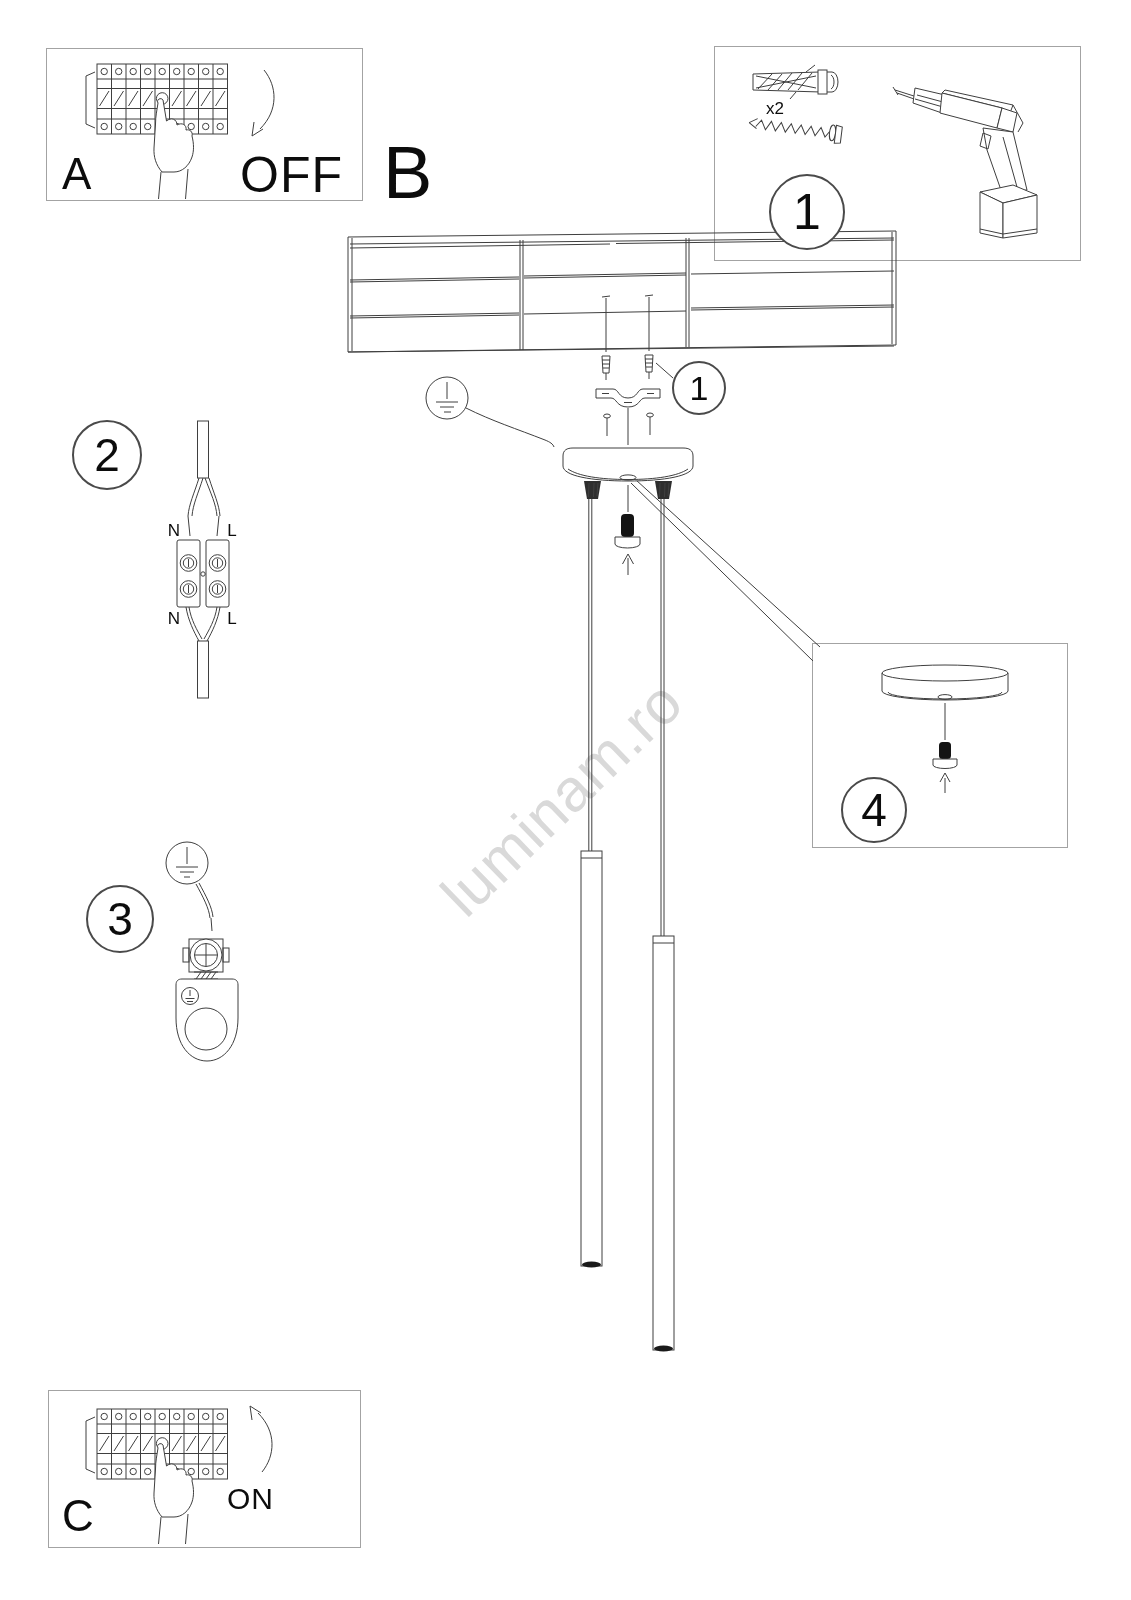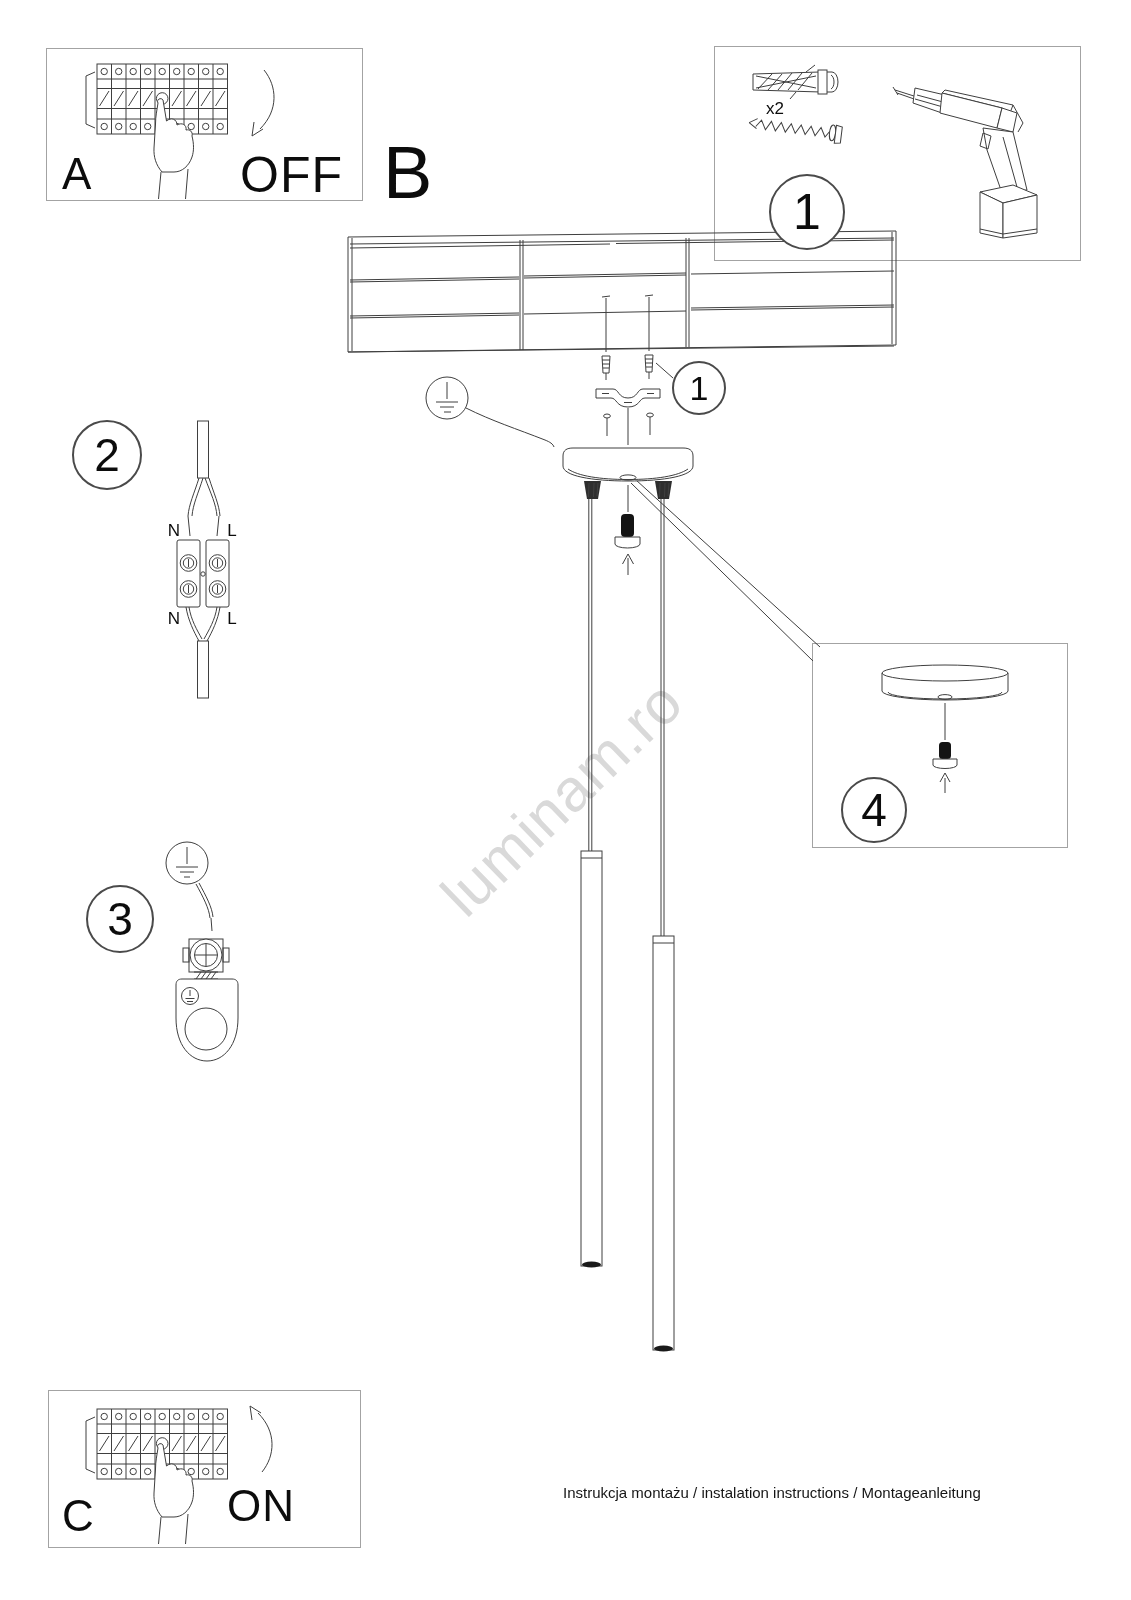--- a/index.html
+++ b/index.html
@@ -253,21 +253,21 @@
     <g>
       <use href="#breaker" transform="translate(97,1409)"></use>
       <use href="#curvedArrow" transform="translate(250,1408) scale(1,-1)"></use>
     </g>
   </svg>
 
   <div class="letter txt" style="left:62px;top:152px;font-size:44px;">A</div>
   <div class="letter txt" style="left:240px;top:150px;font-size:50px;letter-spacing:1px;">OFF</div>
   <div class="letter txt" style="left:383px;top:136px;font-size:74px;">B</div>
   <div class="letter txt" style="left:62px;top:1494px;font-size:44px;">C</div>
-  <div class="letter txt" style="left:227px;top:1484px;font-size:44px;letter-spacing:1px;">ON</div>
+  <div class="letter txt" style="left:227px;top:1484px;font-size:30px;letter-spacing:1px;">ON</div>
 
   <div class="letter txt" style="left:750px;top:100px;font-size:17px;margin-left:16px;">x2</div>
 
   <div class="callout txt" style="left:769px;top:174px;width:72px;height:72px;font-size:50px;">
     <span>1</span>
   </div>
   <div class="callout txt" style="left:672px;top:361px;width:50px;height:50px;font-size:34px;">
     <span>1</span>
   </div>
   <div class="callout txt" style="left:72px;top:420px;width:66px;height:66px;font-size:46px;">
@@ -279,16 +279,15 @@
   <div class="callout txt" style="left:841px;top:777px;width:62px;height:62px;font-size:46px;">
     <span>4</span>
   </div>
 
   <div class="nl txt" style="left:166px;top:522px;">N</div>
   <div class="nl txt" style="left:224px;top:522px;">L</div>
   <div class="nl txt" style="left:166px;top:610px;">N</div>
   <div class="nl txt" style="left:224px;top:610px;">L</div>
 
   <div class="footer txt">
-    <div>Instrukcja montażu / instalation instructions / Montageanleitung</div>
   </div>
 
 </div>
 
 </body></html>

